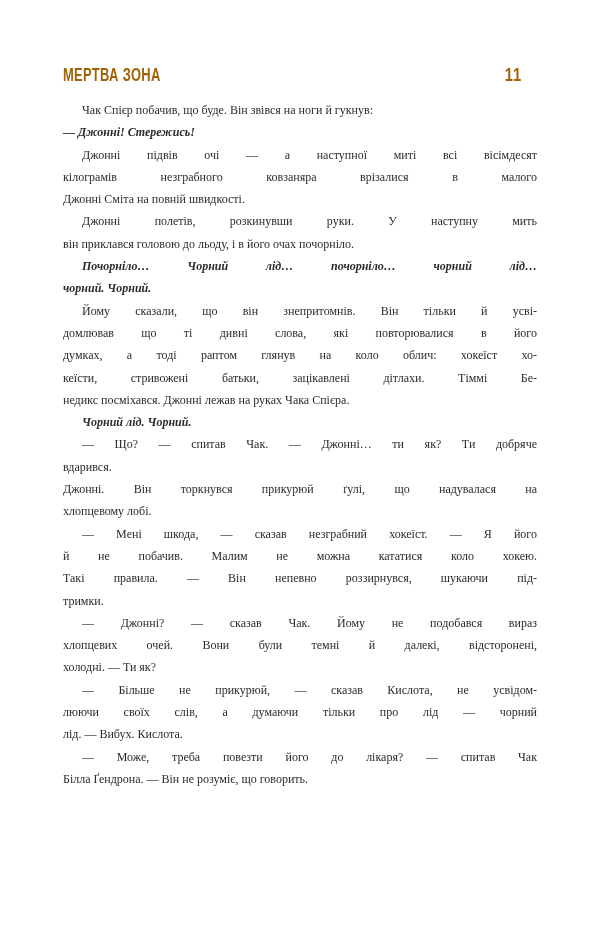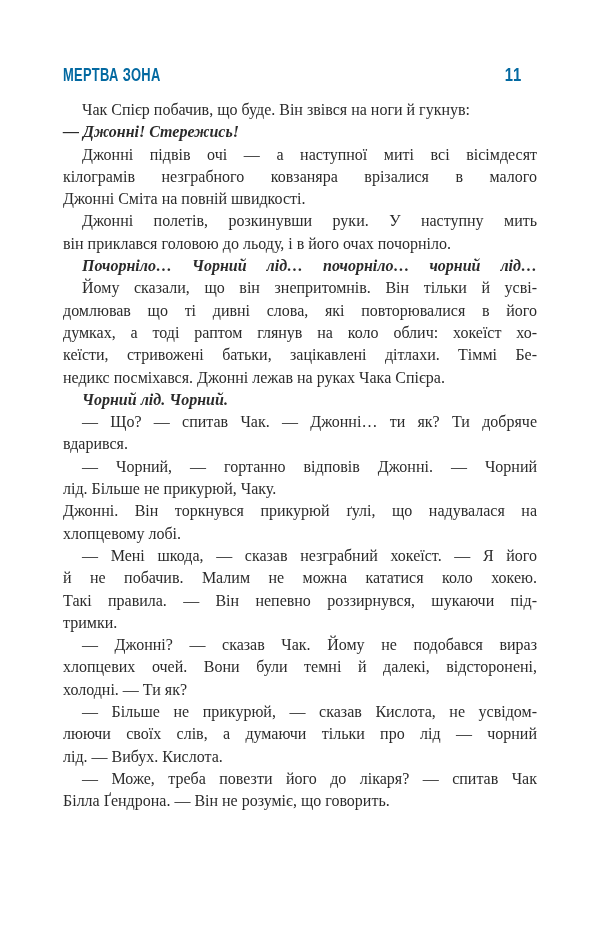--- a/index.html
+++ b/index.html
@@ -18,21 +18,21 @@
     position: absolute;
     top: 64px;
     left: 63px;
     right: 63px;
     height: 22px;
     display: flex;
     justify-content: space-between;
     align-items: center;
     font-family: "Liberation Sans", sans-serif;
     font-weight: bold;
-    color: #0369a1;
+    color: #a16207;
   }
   .running-title {
     display: inline-block;
     font-size: 19px;
     letter-spacing: 0.5px;
     transform: scaleX(0.68);
     transform-origin: left top;
     white-space: nowrap;
   }
   .folio {
@@ -43,21 +43,21 @@
     transform-origin: right top;
     margin-right: 15px;
     white-space: nowrap;
   }
   .page-body {
     position: absolute;
     top: 99px;
     left: 63px;
     width: 474px;
     font-family: "Liberation Serif", serif;
-    font-size: 16px;
+    font-size: 12px;
     line-height: 22.3px;
     color: #2b2b2b;
   }
   .para { margin: 0; }
   .para.italic { font-style: italic; font-weight: bold; }
   .line {
     text-align: justify;
   }
   .line.justline { text-align-last: justify; }
   .line.lastline { text-align-last: left; }
@@ -82,38 +82,35 @@
         <div class="line justline indent">Джонні підвів очі — а наступної миті всі вісімдесят</div>
         <div class="line justline">кілограмів незграбного ковзаняра врізалися в малого</div>
         <div class="line lastline">Джонні Сміта на повній швидкості.</div>
       </div>
       <div class="para">
         <div class="line justline indent">Джонні полетів, розкинувши руки. У наступну мить</div>
         <div class="line lastline">він приклався головою до льоду, і в його очах почорніло.</div>
       </div>
       <div class="para italic">
         <div class="line justline indent">Почорніло… Чорний лід… почорніло… чорний лід…</div>
+        <div class="line lastline">чорний. Чорний.</div>
       </div>
       <div class="para">
         <div class="line justline indent">Йому сказали, що він знепритомнів. Він тільки й усві-</div>
         <div class="line justline">домлював що ті дивні слова, які повторювалися в його</div>
         <div class="line justline">думках, а тоді раптом глянув на коло облич: хокеїст хо-</div>
         <div class="line justline">кеїсти, стривожені батьки, зацікавлені дітлахи. Тіммі Бе-</div>
         <div class="line lastline">недикс посміхався. Джонні лежав на руках Чака Спієра.</div>
       </div>
       <div class="para italic">
         <div class="line lastline indent">Чорний лід. Чорний.</div>
       </div>
       <div class="para">
         <div class="line justline indent">— Що? — спитав Чак. — Джонні… ти як? Ти добряче</div>
         <div class="line lastline">вдарився.</div>
-      </div>
-      <div class="para">
-        <div class="line justline indent">— Чорний, — гортанно відповів Джонні. — Чорний</div>
-        <div class="line lastline">лід. Більше не прикурюй, Чаку.</div>
       </div>
       <div class="para">
         <div class="line justline">Джонні. Він торкнувся прикурюй ґулі, що надувалася на</div>
         <div class="line lastline">хлопцевому лобі.</div>
       </div>
       <div class="para">
         <div class="line justline indent">— Мені шкода, — сказав незграбний хокеїст. — Я його</div>
         <div class="line justline">й не побачив. Малим не можна кататися коло хокею.</div>
         <div class="line justline">Такі правила. — Він непевно роззирнувся, шукаючи під-</div>
         <div class="line lastline">тримки.</div>

